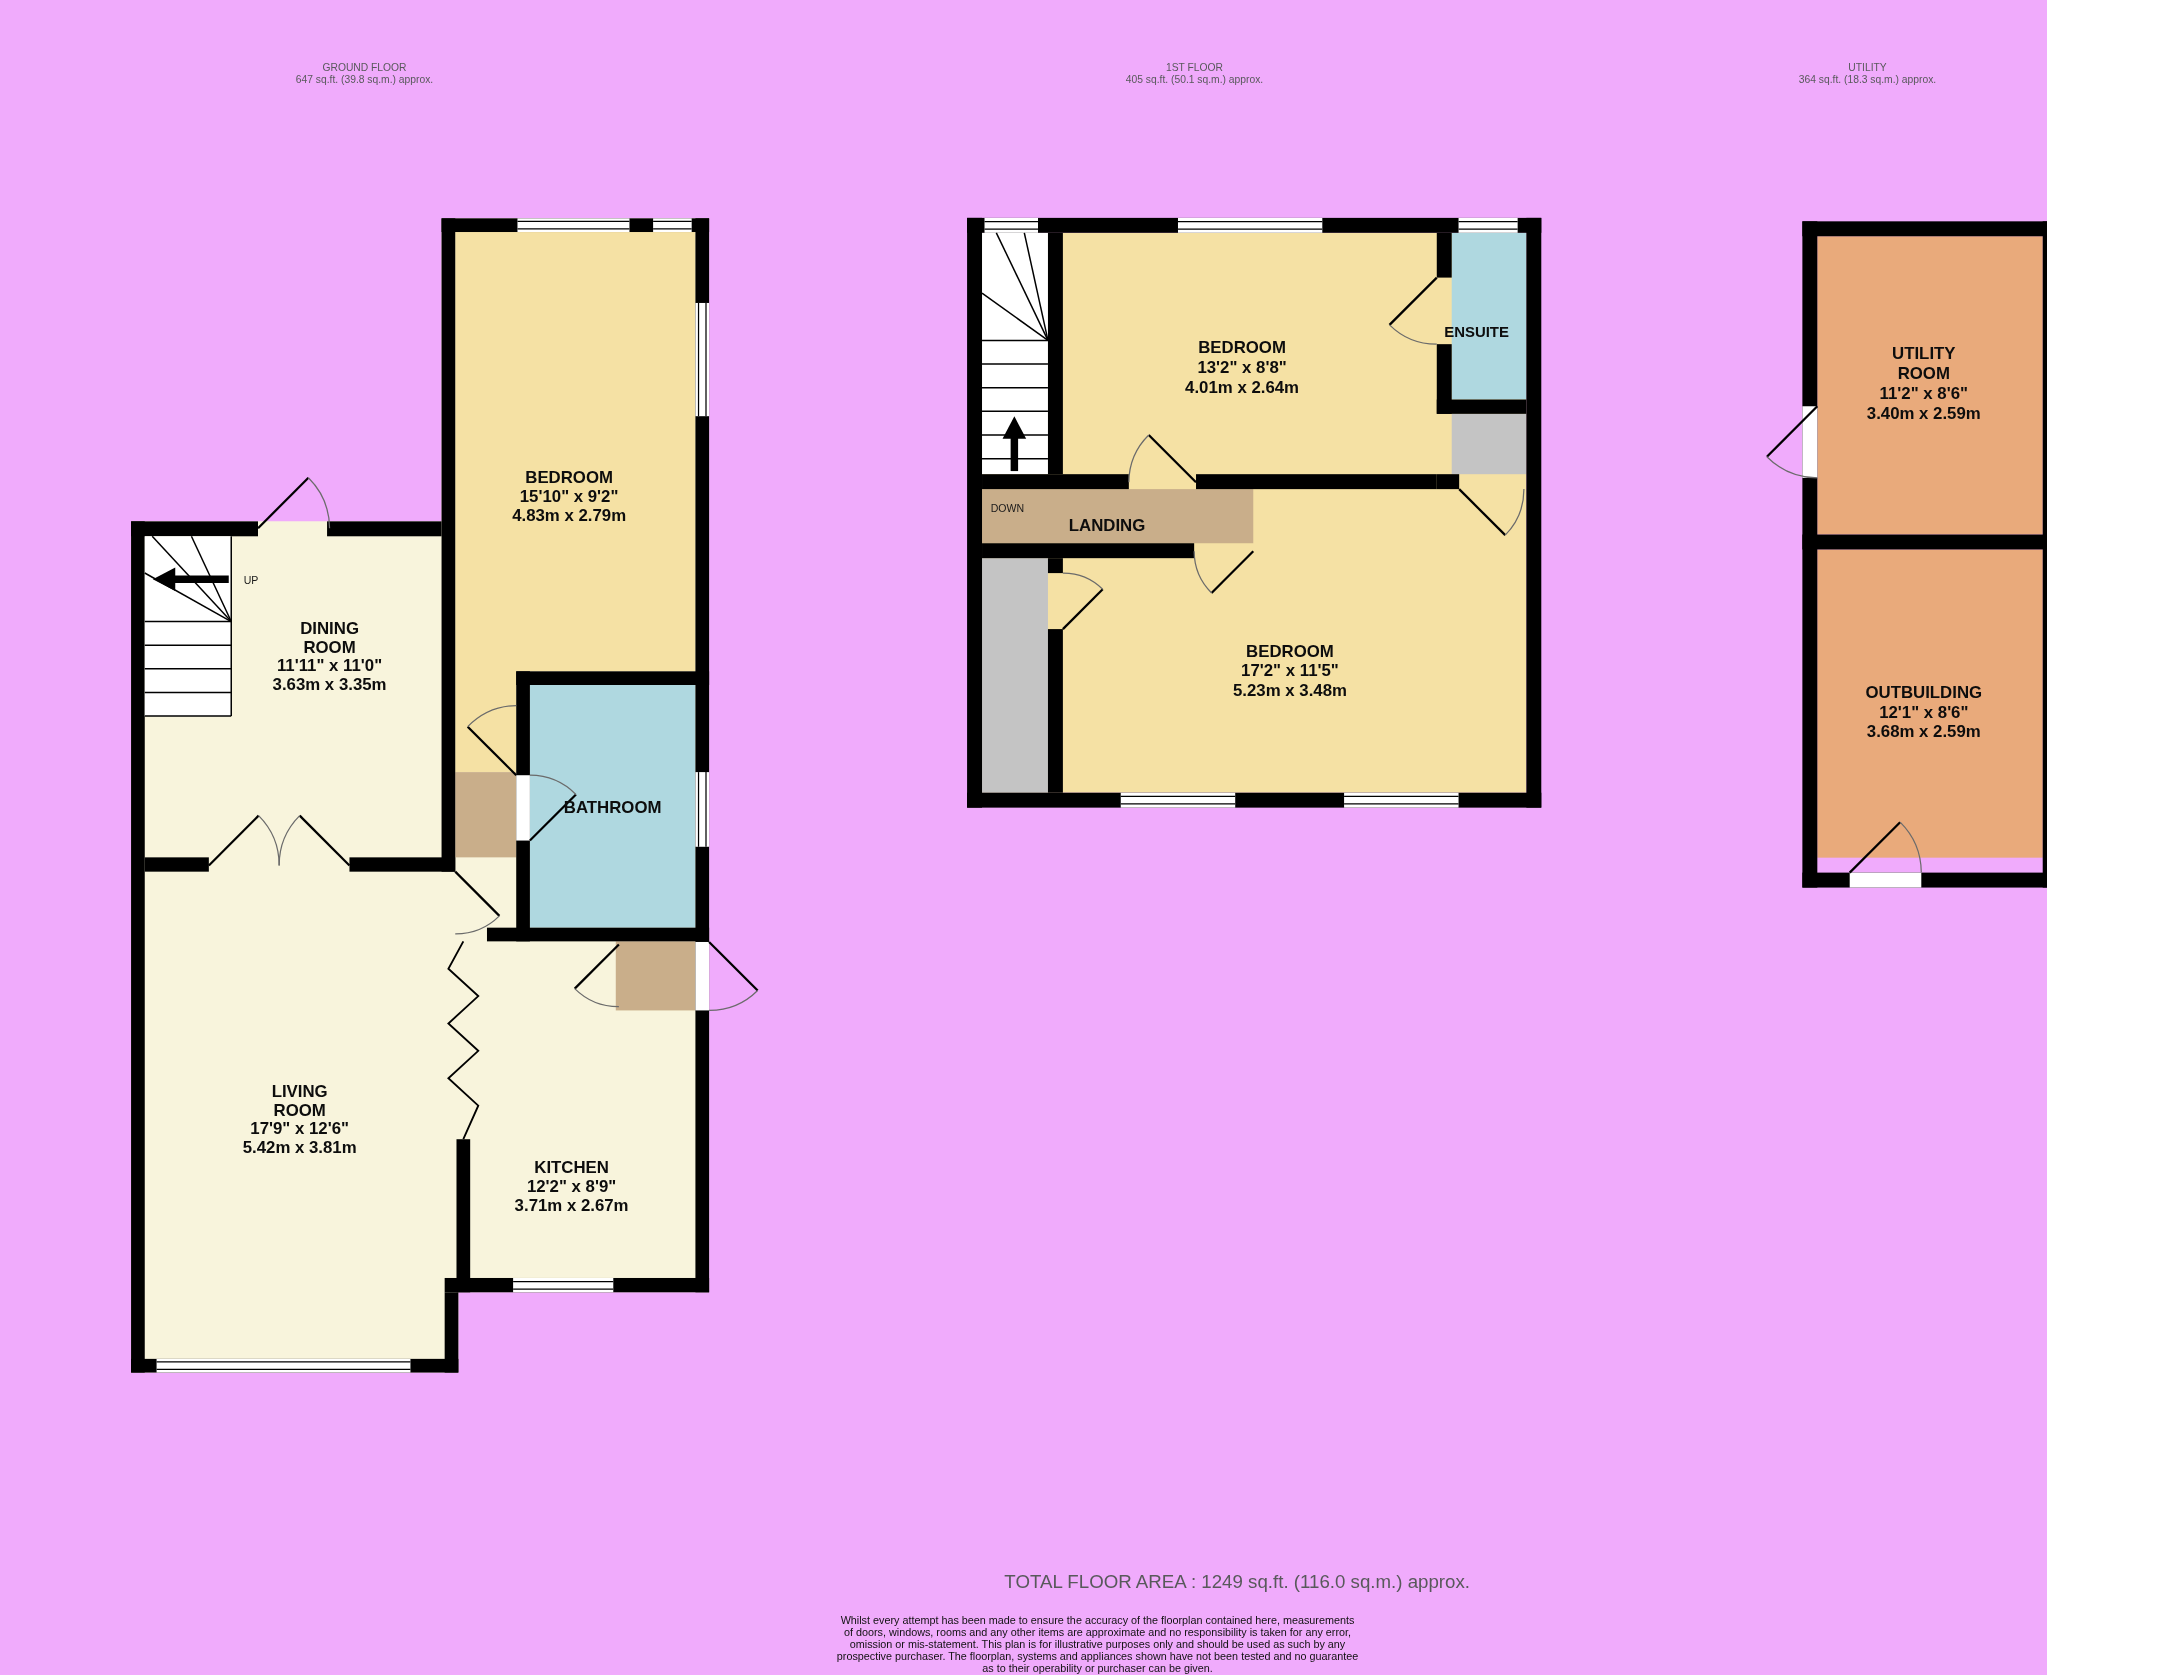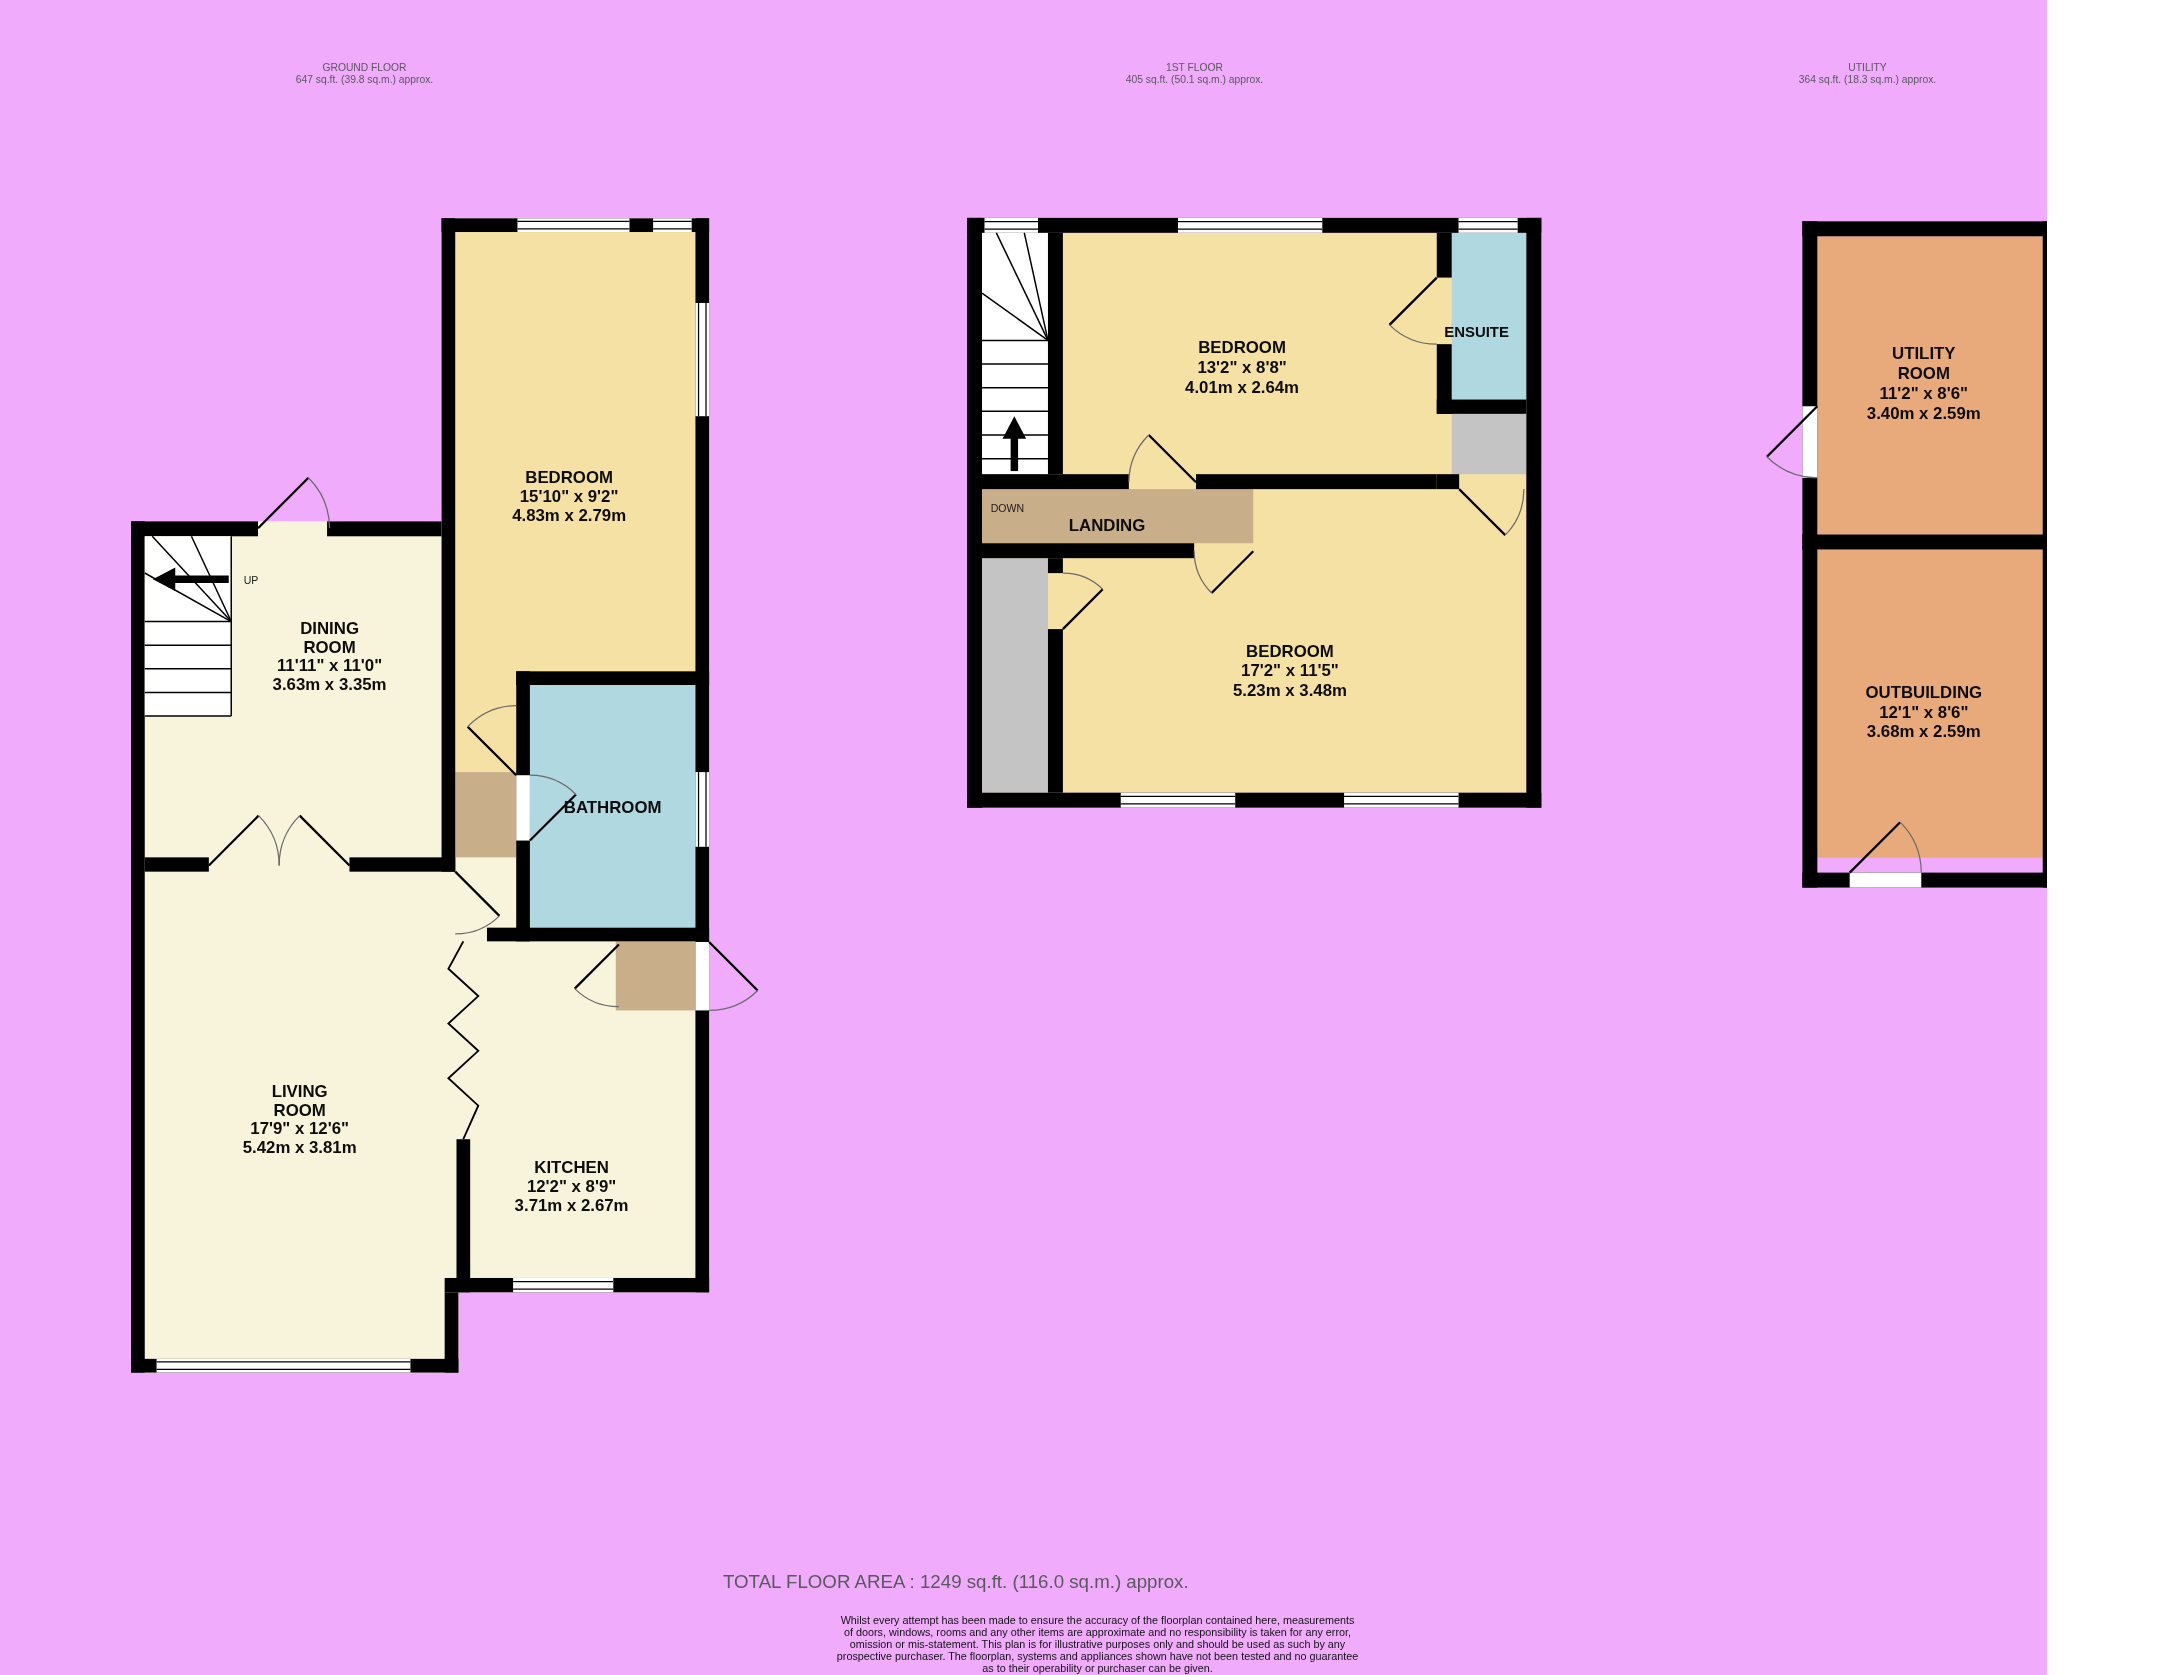--- a/index.html
+++ b/index.html
@@ -16,21 +16,21 @@
   .leaf{stroke:#000;stroke-width:3.6;fill:none;}
   .swing{stroke:#6b6b6b;stroke-width:2;fill:none;}
   .zigzag{stroke:#000;stroke-width:3;fill:none;}
   .room-label{font-family:"Liberation Sans",sans-serif;font-weight:bold;font-size:27px;
               fill:#0d0d0d;text-anchor:middle;}
   .small-label{font-family:"Liberation Sans",sans-serif;font-size:17px;fill:#1a1a1a;
                text-anchor:start;font-weight:normal;}
   .ensuite-label{font-size:24px;}
   .arrowhead{fill:#000;}
   .arrowshaft{stroke:#000;stroke-width:12;}
-  .footer-total{position:absolute;left:723px;top:1571px;width:747px;text-align:left;
+  .footer-total{position:absolute;left:723px;top:1571px;width:747px;text-align:right;
                 color:#58595b;font-size:18.7px;}
   .footer-disclaimer{position:absolute;left:755px;top:1614px;width:685px;text-align:center;
                      color:#111;font-size:10.8px;line-height:12px;}
 </style>
 </head>
 <body>
 
 <div class="canvas">
 
   <div class="plan-header" style="left:240px;top:62px;">

